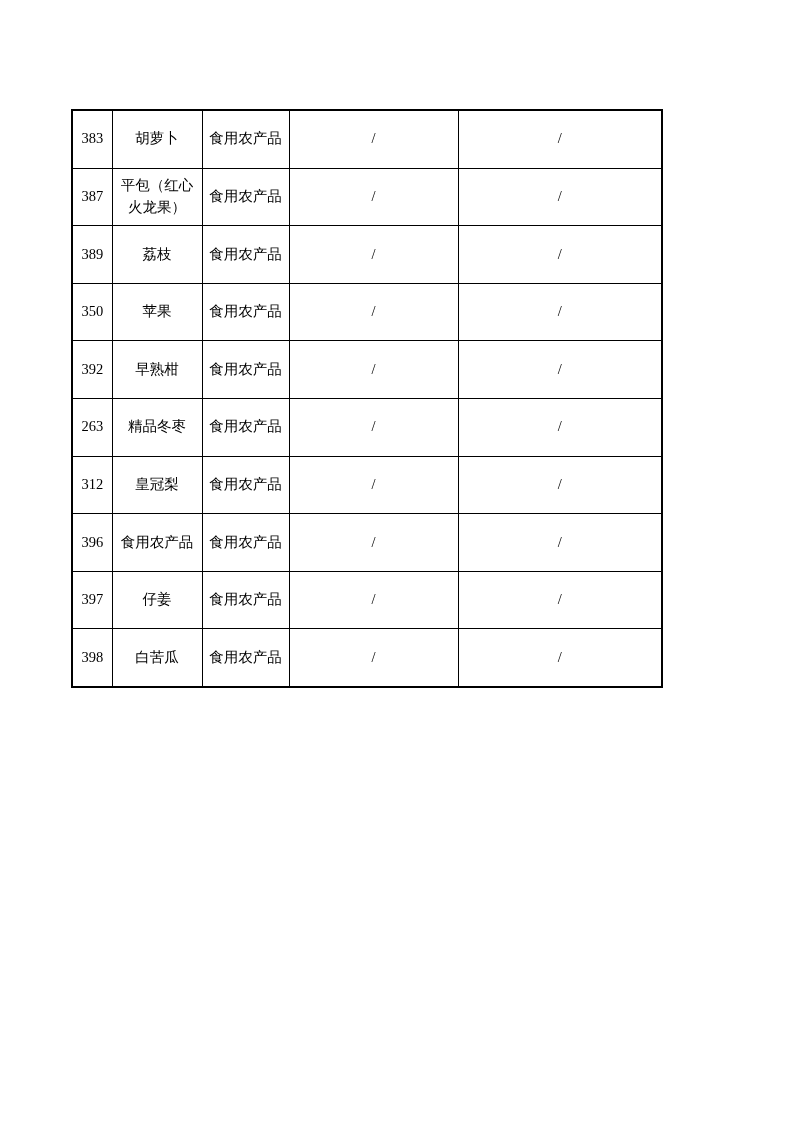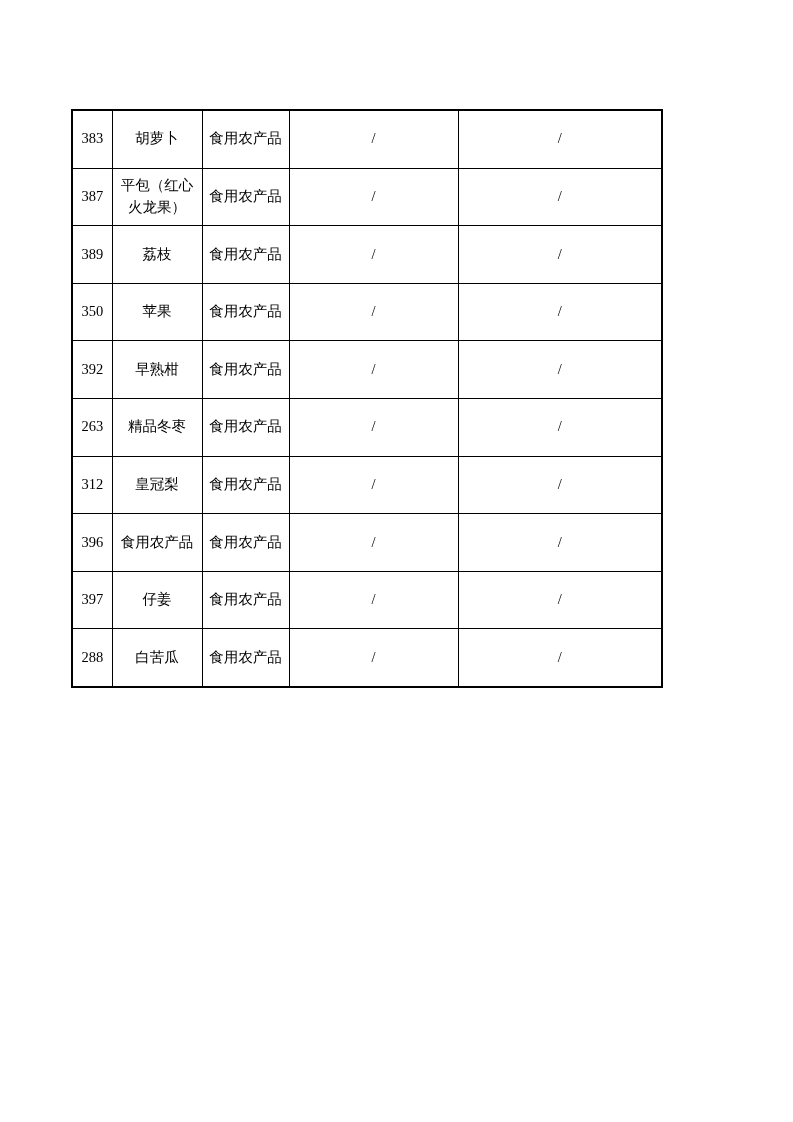--- a/index.html
+++ b/index.html
@@ -118,21 +118,21 @@
           <td>/</td>
         </tr>
         <tr>
           <td>397</td>
           <td>仔姜</td>
           <td>食用农产品</td>
           <td>/</td>
           <td>/</td>
         </tr>
         <tr>
-          <td>288</td>
+          <td>398</td>
           <td>白苦瓜</td>
           <td>食用农产品</td>
           <td>/</td>
           <td>/</td>
         </tr>
       </tbody>
   </table>
 </div>
 
 </body></html>

